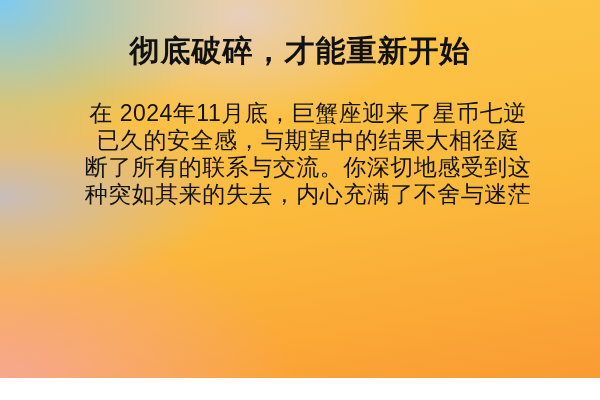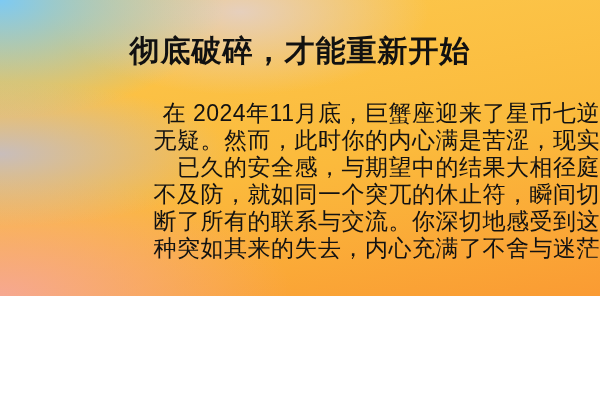--- a/index.html
+++ b/index.html
@@ -5,21 +5,21 @@
   html, body { margin: 0; padding: 0; }
   body {
     width: 600px;
     height: 400px;
     overflow: hidden;
     font-family: "Liberation Sans", "DejaVu Sans", sans-serif;
   }
   .page {
     position: relative;
     width: 600px;
-    height: 296px;
+    height: 378px;
     overflow: hidden;
     box-sizing: border-box;
     padding-top: 33px;
     
     background:
       radial-gradient(ellipse 52% 55% at 0% 0%, rgba(125,202,243,1) 0%, rgba(125,202,243,0) 72%),
       radial-gradient(ellipse 45% 40% at 40% 4%, rgba(226,209,209,0.85) 0%, rgba(226,209,209,0) 70%),
       radial-gradient(ellipse 55% 35% at 0% 52%, rgba(197,189,194,0.95) 0%, rgba(197,189,194,0) 70%),
       radial-gradient(ellipse 65% 55% at 0% 100%, rgba(246,168,145,1) 0%, rgba(246,168,145,0) 75%),
       linear-gradient(170deg, #FCC94E 0%, #FBBA3C 55%, #FA9B33 100%);
@@ -34,32 +34,30 @@
   }
   .body-text {
     margin-top: 31px;
     font-size: 23px;
     line-height: 27px;
     font-weight: 500;
     color: #121212;
     letter-spacing: 0.5px;
   }
   .body-line {
-    text-align: right;
+    text-align: center;
     white-space: nowrap;
     padding-left: 16px;
   }
 </style>
 </head>
 <body>
 
 <div class="page">
   <div class="title">彻底破碎，才能重新开始</div>
 
   <div class="body-text">
     <div class="body-line">在 2024年11月底，巨蟹座迎来了星币七逆</div>
-    <div class="body-line">无疑。然而，此时你的内心满是苦涩，现实</div>
     <div class="body-line">已久的安全感，与期望中的结果大相径庭</div>
-    <div class="body-line">不及防，就如同一个突兀的休止符，瞬间切</div>
     <div class="body-line">断了所有的联系与交流。你深切地感受到这</div>
     <div class="body-line">种突如其来的失去，内心充满了不舍与迷茫</div>
   </div>
 </div>
 
 </body></html>

